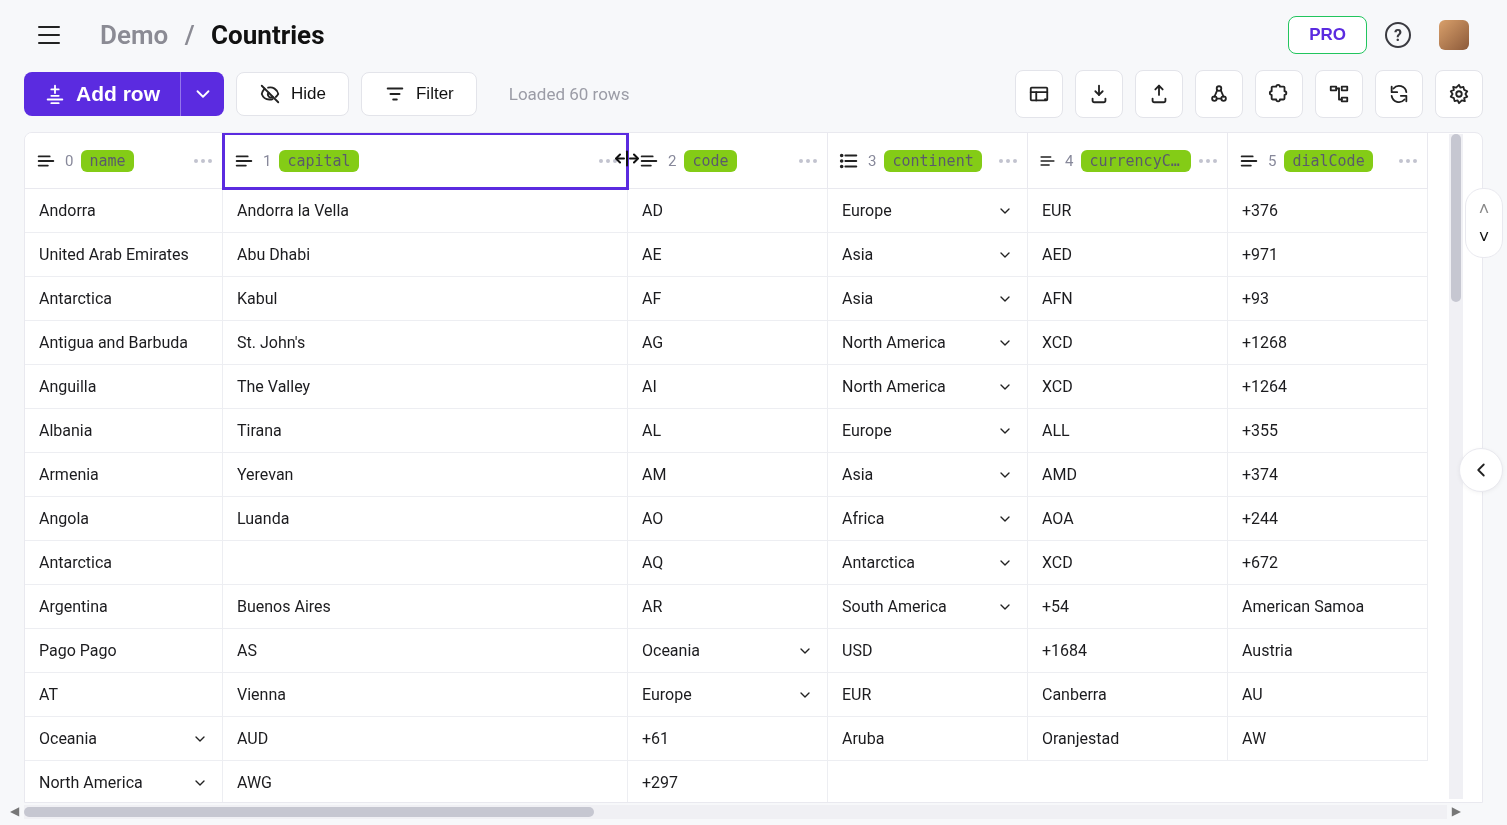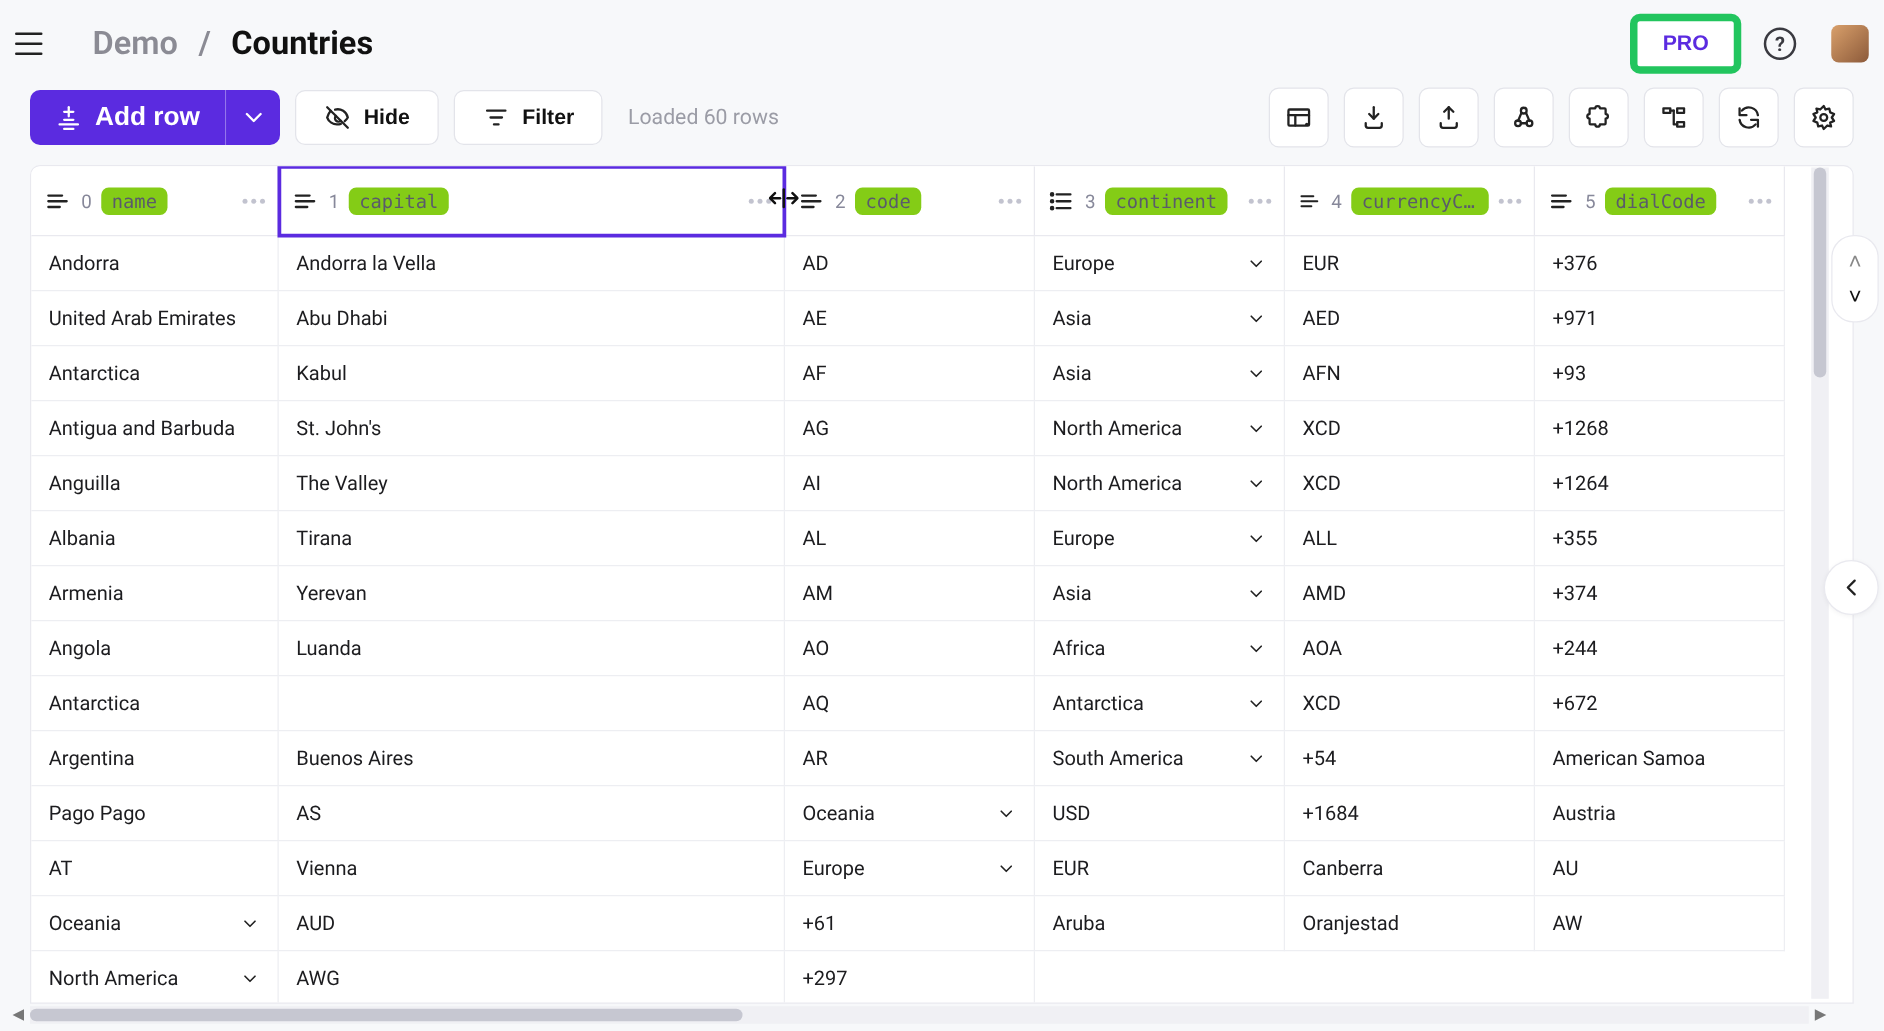--- a/index.html
+++ b/index.html
@@ -9,35 +9,35 @@
     color: #111;
     width: 1507px;
     height: 825px;
     overflow: hidden;
   }
   
   .header {
     display: flex;
     align-items: center;
     height: 70px;
-    padding: 0 12px;
+    padding: 0 38px;
   }
   .hamburger {
     width: 22px; height: 18px;
     display: flex; flex-direction: column; justify-content: space-between;
     cursor: pointer;
     margin-right: 40px;
   }
   .hamburger span { display:block; height:2px; background:#222; border-radius:1px; }
   .crumb { font-size: 26px; font-weight: 600; color:#8b8b94; }
   .crumb .sep { margin: 0 10px; color:#8b8b94; }
   .crumb .current { color:#111; font-weight:700; }
   .header .spacer { flex:1; }
   .pro-btn {
-    border:6px solid #22c55e; background:#fff; border-radius:8px;
+    border:1px solid #22c55e; background:#fff; border-radius:8px;
     padding: 8px 20px; font-weight:700; font-size:17px; color:#5b2be0;
     cursor:pointer; margin-right:18px;
   }
   .help-btn {
     width:26px;height:26px;border:2px solid #3a3a40;border-radius:50%;
     display:flex;align-items:center;justify-content:center;font-weight:700;font-size:16px;color:#3a3a40;cursor:pointer;margin-right:28px;
   }
   .avatar { width:30px;height:30px;border-radius:6px;background:linear-gradient(135deg,#d9a06b,#8c5a3a); }
   
   .toolbar {
@@ -48,24 +48,24 @@
   .addrow-btn {
     background:#5b2be0; color:#fff; font-weight:700; font-size:21px;
     border:none; border-radius:8px 0 0 8px; padding:10px 20px; display:flex;align-items:center;gap:10px;cursor:pointer;
   }
   .addrow-chevron {
     background:#5b2be0; color:#fff; border:none; border-left:1px solid rgba(255,255,255,.35);
     border-radius:0 8px 8px 0; width:44px; display:flex;align-items:center;justify-content:center;cursor:pointer;
   }
   .std-btn {
     background:#fff; border:1px solid #e3e4ea; border-radius:8px;
-    padding:10px 22px; font-size:17px; font-weight:700; color:#111;
+    padding:10px 22px; font-size:17px; font-weight:400; color:#111;
     display:flex; align-items:center; gap:10px; cursor:pointer;
   }
-  .loaded-text { color:#9b9ca6; font-size:17px; margin-left:8px; }
+  .loaded-text { color:#9b9ca6; font-size:17px; margin-left:20px; }
   .toolbar .flex { flex:1; }
   .icon-btn {
     background:#fff; border:1px solid #e3e4ea; border-radius:8px;
     width:48px;height:48px; display:flex;align-items:center;justify-content:center;cursor:pointer;
   }
   svg.ico { width:22px;height:22px; stroke:#222; stroke-width:2; fill:none; stroke-linecap:round; stroke-linejoin:round;}
   
   .grid-wrap {
     position:absolute; left:24px; right:24px; top:132px; bottom:22px;
     background:#fff; border:1px solid #e9e9ef; border-radius:8px 8px 0 0;

